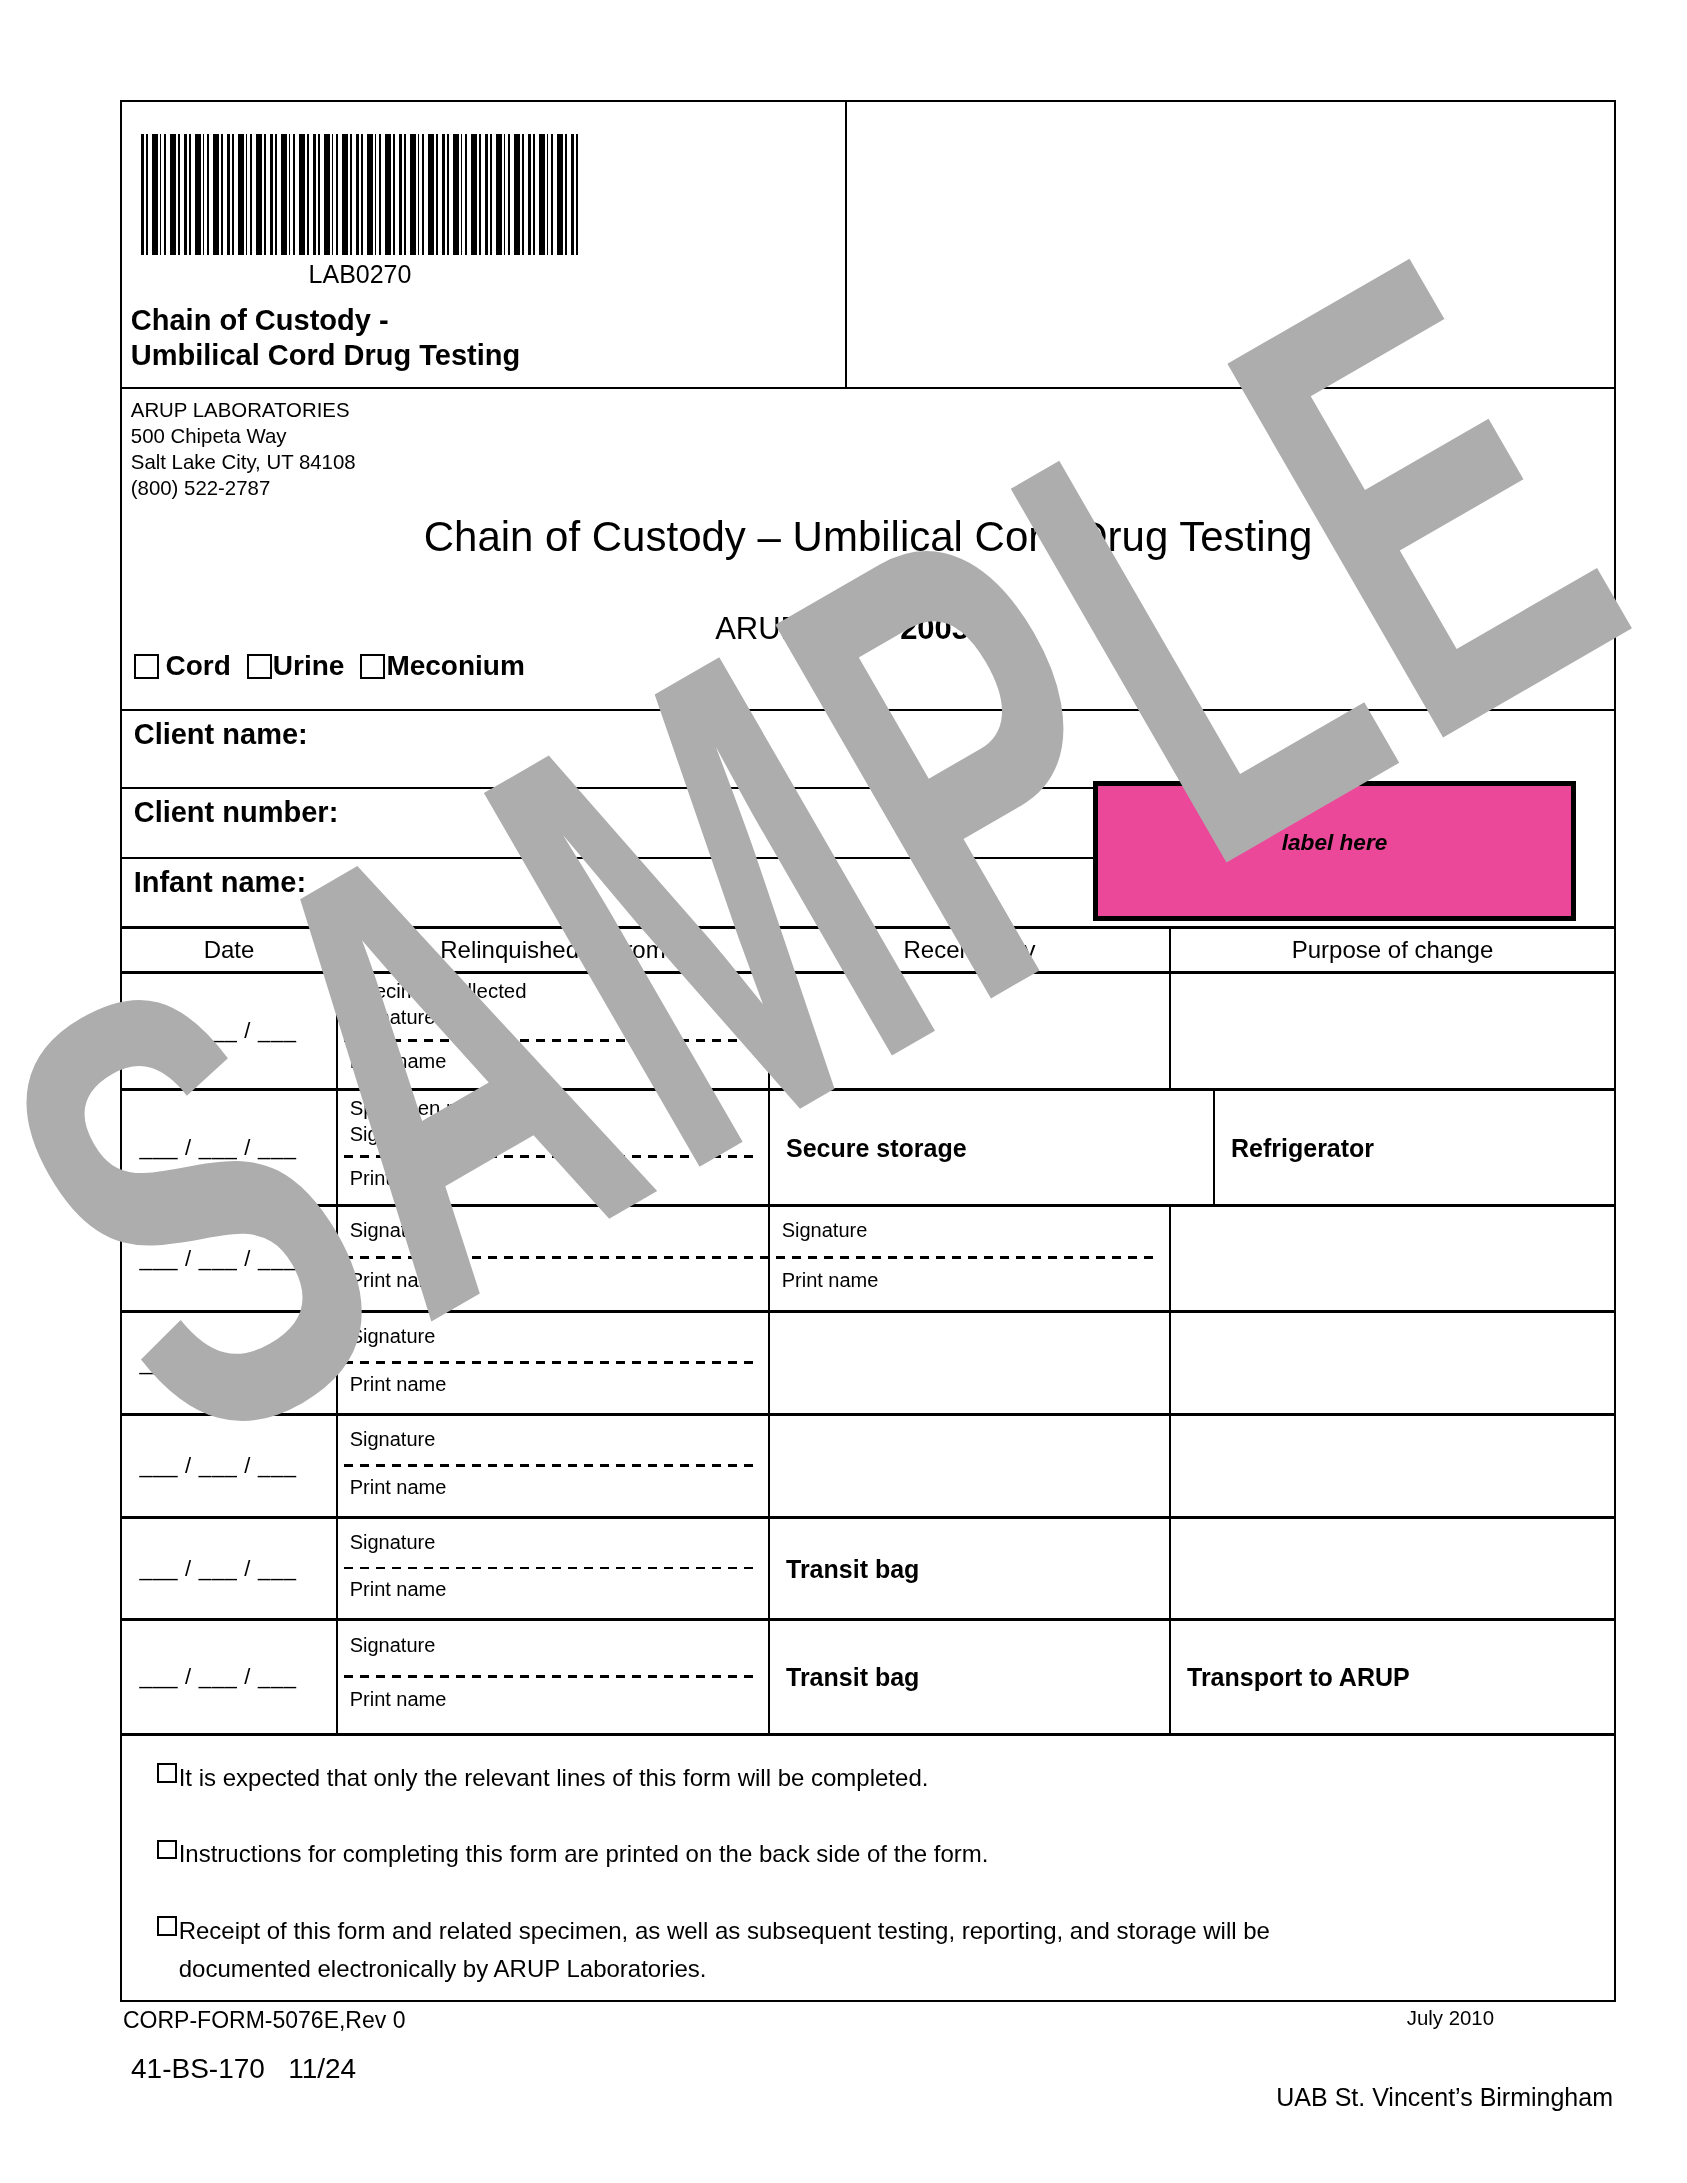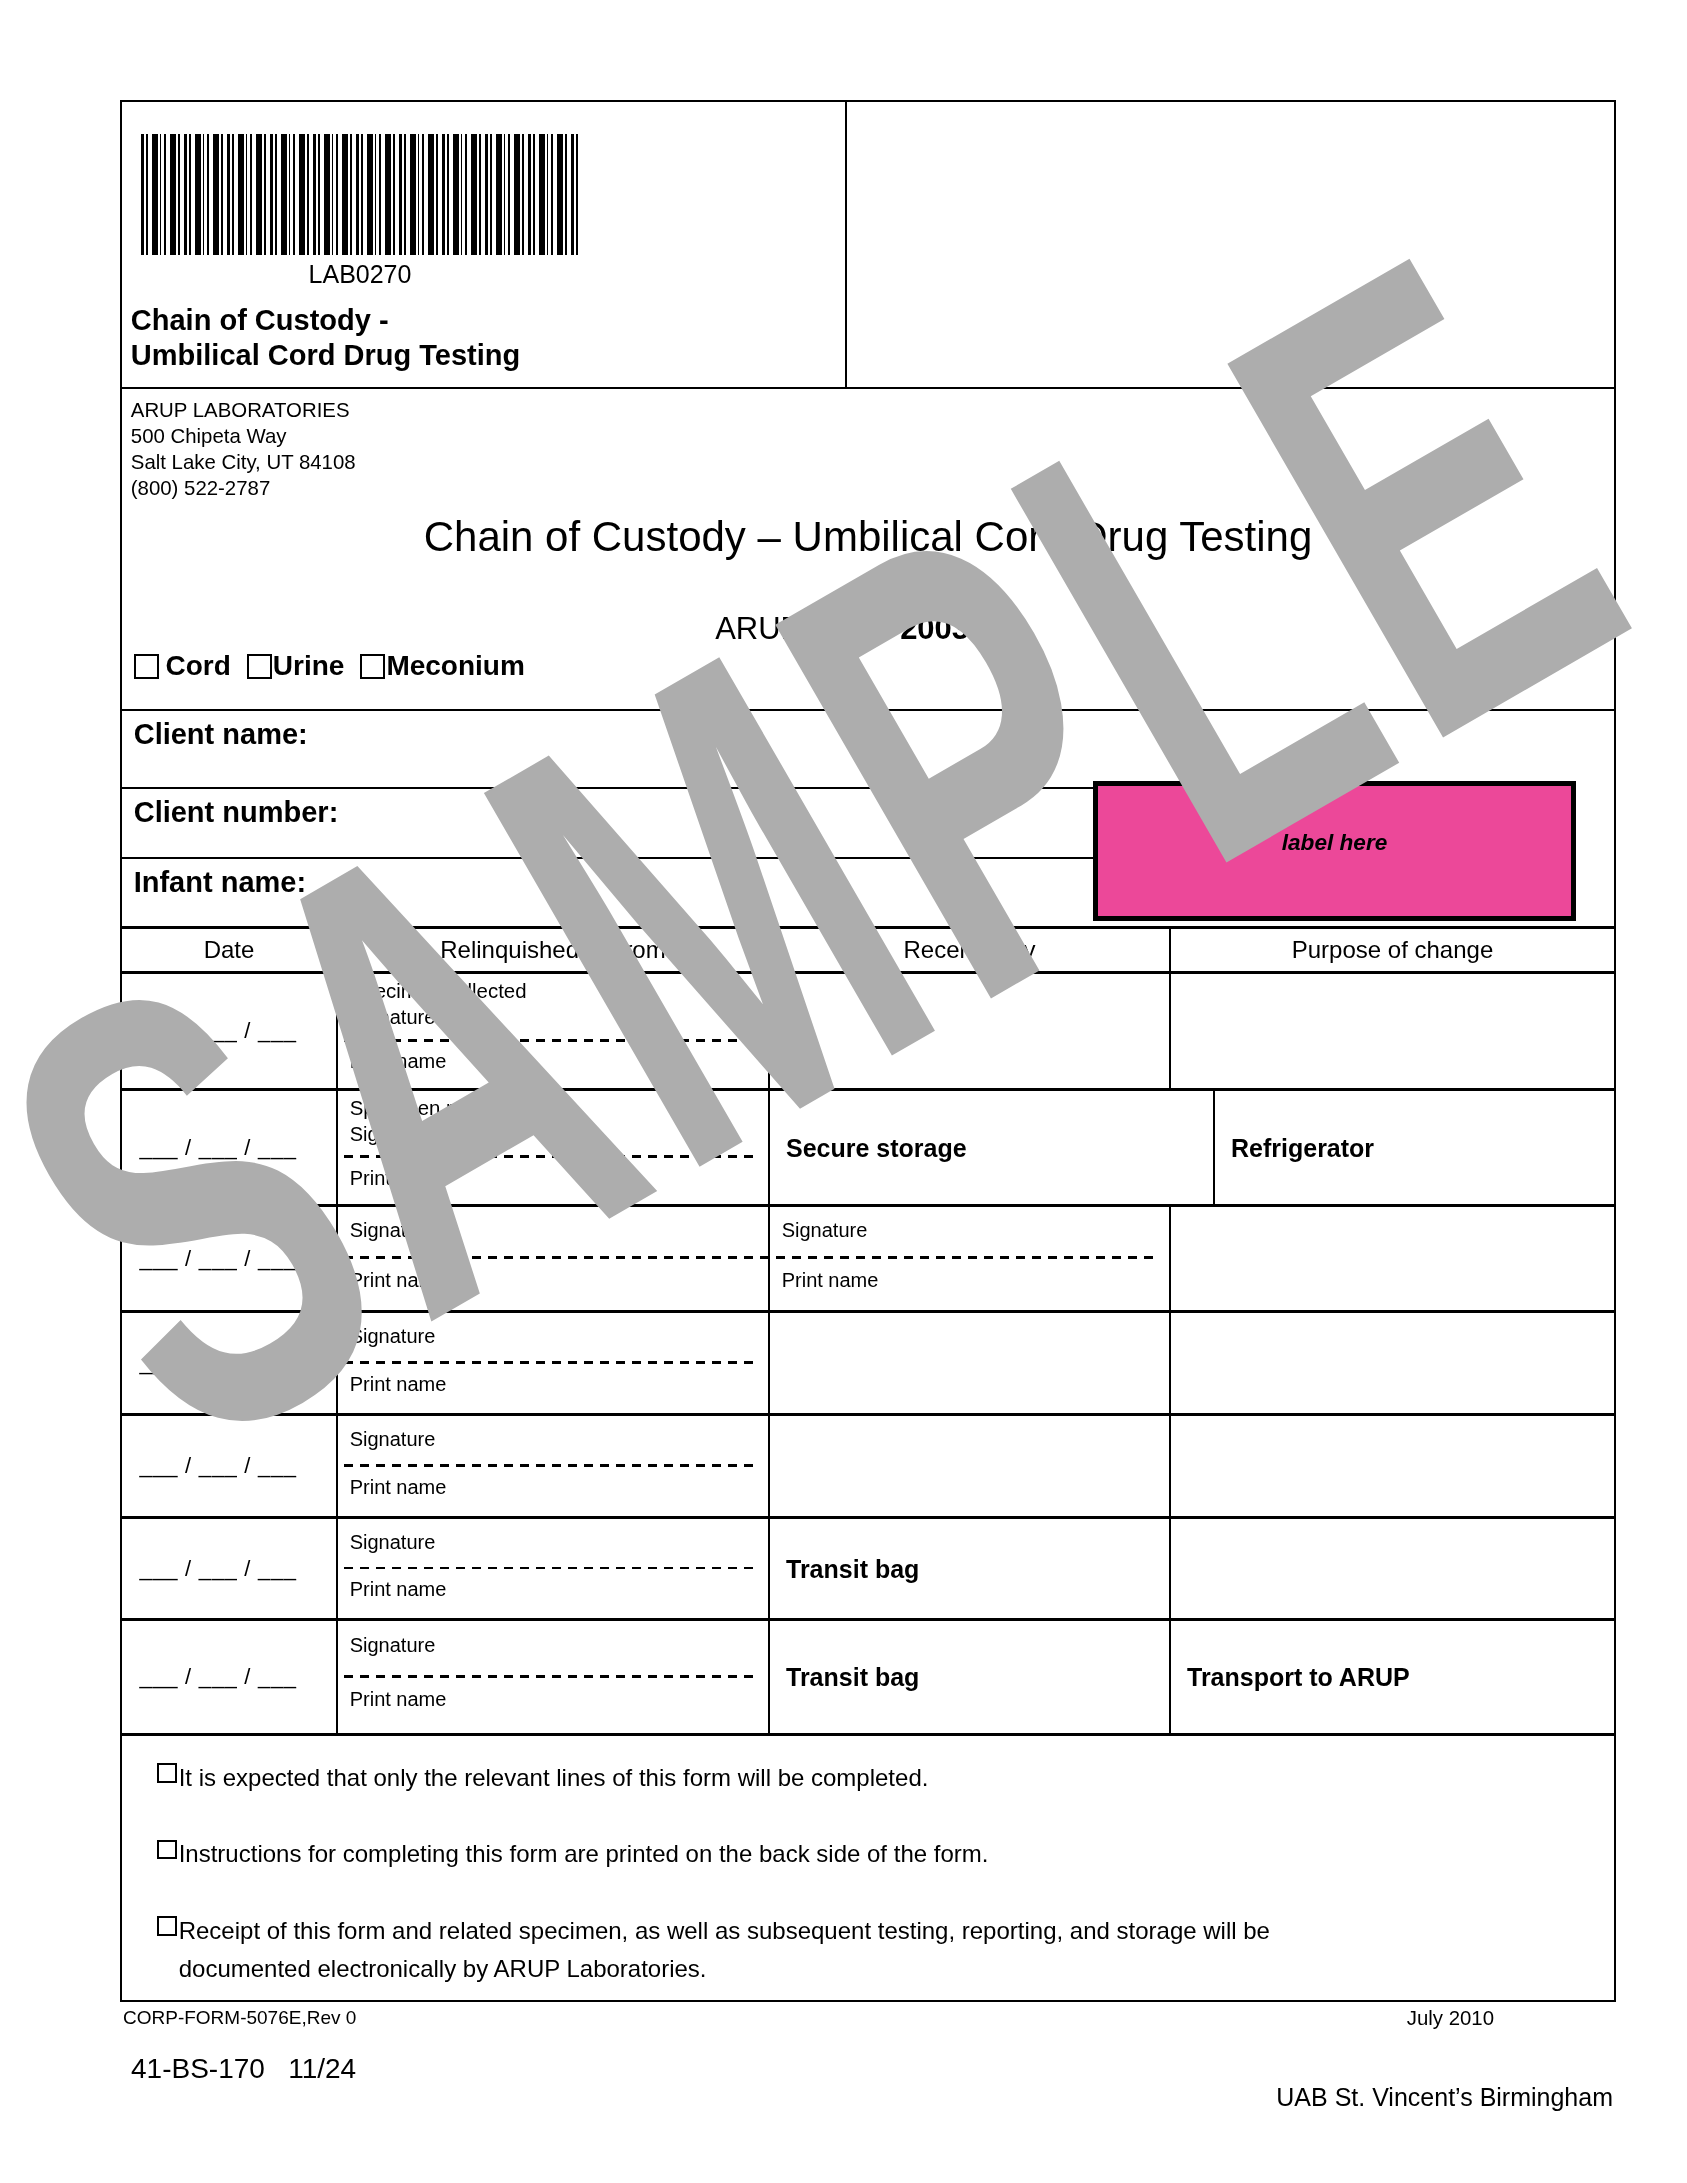--- a/index.html
+++ b/index.html
@@ -69,21 +69,21 @@
     background:repeating-linear-gradient(90deg,#000 0 9.5px,transparent 9.5px 16px); }
   .trow.hashead .dash { top:57%; }
   .dash.wide { width:809px; }
   .boldtxt { position:absolute; left:16px; top:50%; transform:translateY(-50%); font-weight:bold; font-size:25px; white-space:nowrap; }
   
   .notes { position:absolute; left:35px; top:1657px; width:1386px; }
   .note { display:flex; gap:2px; margin-bottom:38px; }
   .ncb { flex:0 0 auto; width:19.7px; height:19.7px; border:2.2px solid #000; margin-top:4.4px; background:#fff; }
   .ntxt { font-size:24px; line-height:1.6; max-width:1225px; }
   
-  .foot-code { position:absolute; left:123px; top:2007px; font-size:19px; }
+  .foot-code { position:absolute; left:123px; top:2007px; font-size:23px; }
   .foot-date { position:absolute; right:193px; top:2007px; font-size:20.4px; }
   .doc-number { position:absolute; left:131px; top:2053px; font-size:28px; white-space:pre; }
   .facility { position:absolute; right:74px; top:2083px; font-size:25px; }
   
   .watermark {
     position:absolute; left:813px; top:850px; z-index:50;
     transform:translate(-50%,-50%) rotate(-30deg) scaleX(0.62);
     font-size:627px; font-weight:bold; letter-spacing:20.4px;
     white-space:nowrap; pointer-events:none; line-height:1;
   }

